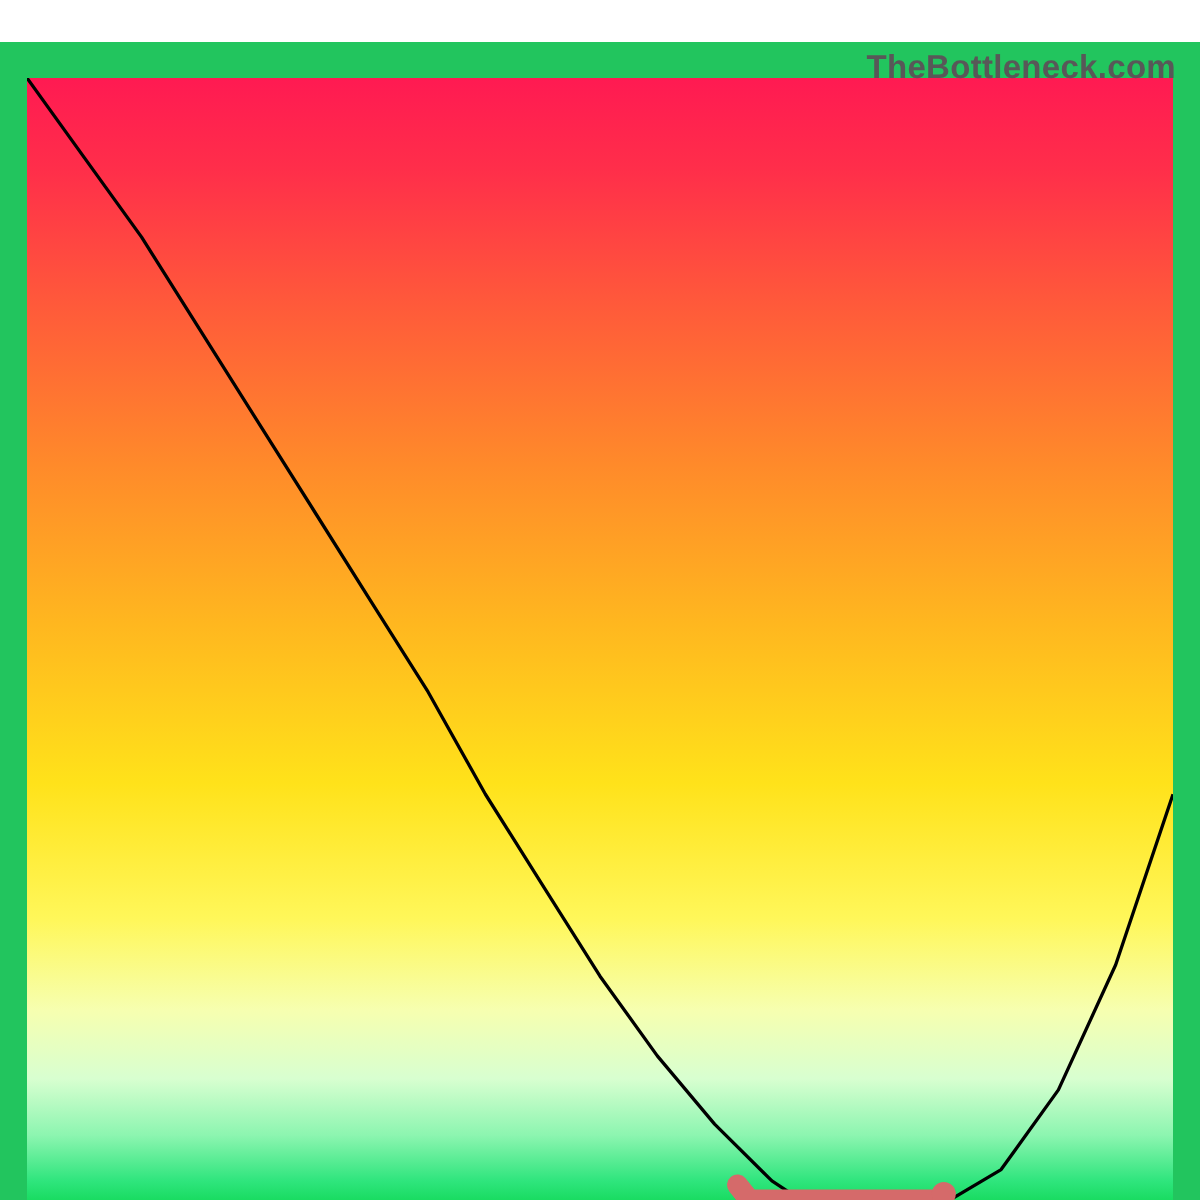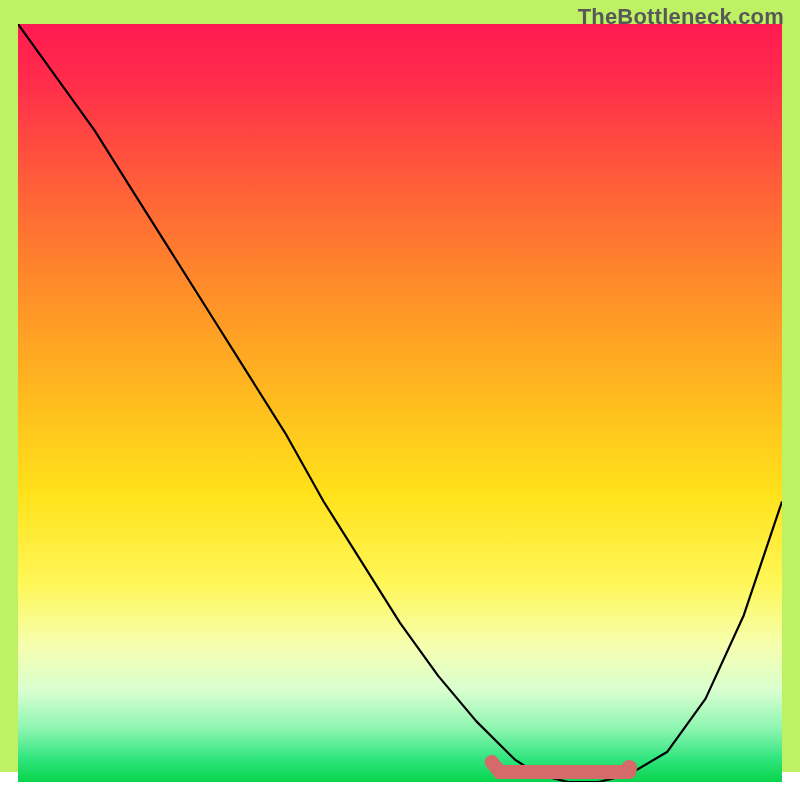--- a/index.html
+++ b/index.html
@@ -1,21 +1,22 @@
 <!DOCTYPE html>
 <html><head>
 <meta charset="utf-8">
 <style>
   * { margin: 0; padding: 0; box-sizing: border-box; }
   html, body { width: 800px; height: 800px; overflow: hidden; background: #fff; }
   .stage {
     position: relative;
     width: 800px;
     height: 772px;
-    background: #bef264;
+    background: #22c55e;
+    margin-top: 28px;
   }
   .plot-area {
     position: absolute;
     left: 18px;
     top: 24px;
     width: 764px;
     height: 758px;
     background: linear-gradient(to bottom,
       #ff1a52 0%,
       #ff2e4a 8%,

